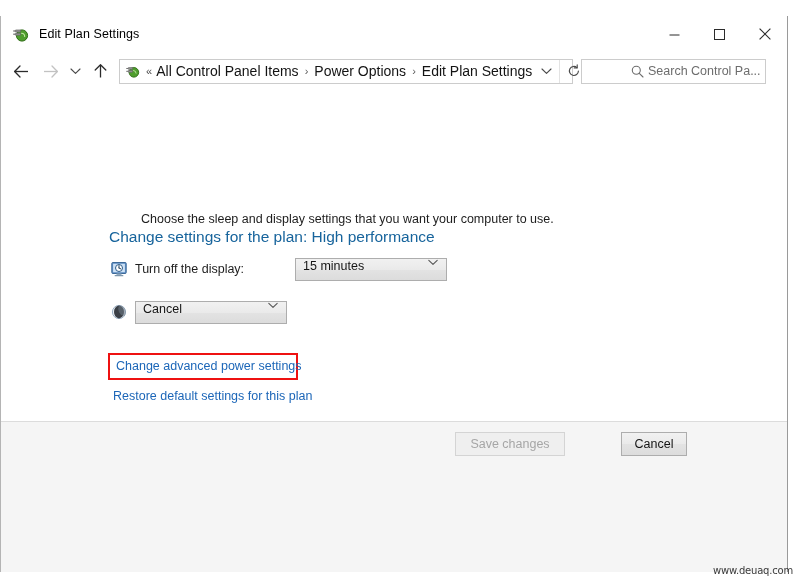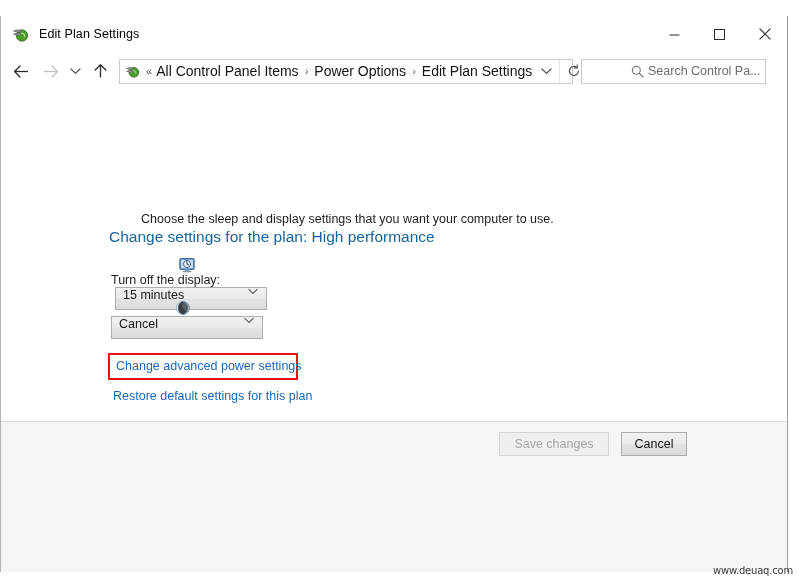--- a/index.html
+++ b/index.html
@@ -204,21 +204,20 @@
     white-space: nowrap;
     margin-left: 32px;
   }
 
   .setting-row {
     position: absolute;
     left: 110px;
     display: flex;
     align-items: center;
     height: 24px;
-    flex-direction: column;
   }
   #row-display { top: 168px; }
   #row-sleep   { top: 211px; }
 
   .row-icon {
     width: 16px;
     height: 16px;
     flex: none;
     margin-right: 8px;
   }
@@ -299,20 +298,21 @@
     height: 24px;
     font-size: 12.5px;
     display: flex;
     align-items: center;
     justify-content: center;
     box-sizing: border-box;
     background: linear-gradient(to bottom, #f1f1f1 0%, #eaeaea 50%, #e3e3e3 51%, #dcdcdc 100%);
     border: 1px solid #adadad;
     color: #151515;
     white-space: nowrap;
+    margin-left: 44px;
   }
   .push-btn.disabled {
     color: #a6a6a6;
     background: #efefef;
     border: 1px solid #d4d4d4;
   }
   #btn-cancel { width: 66px; }
 
   
   #watermark {

